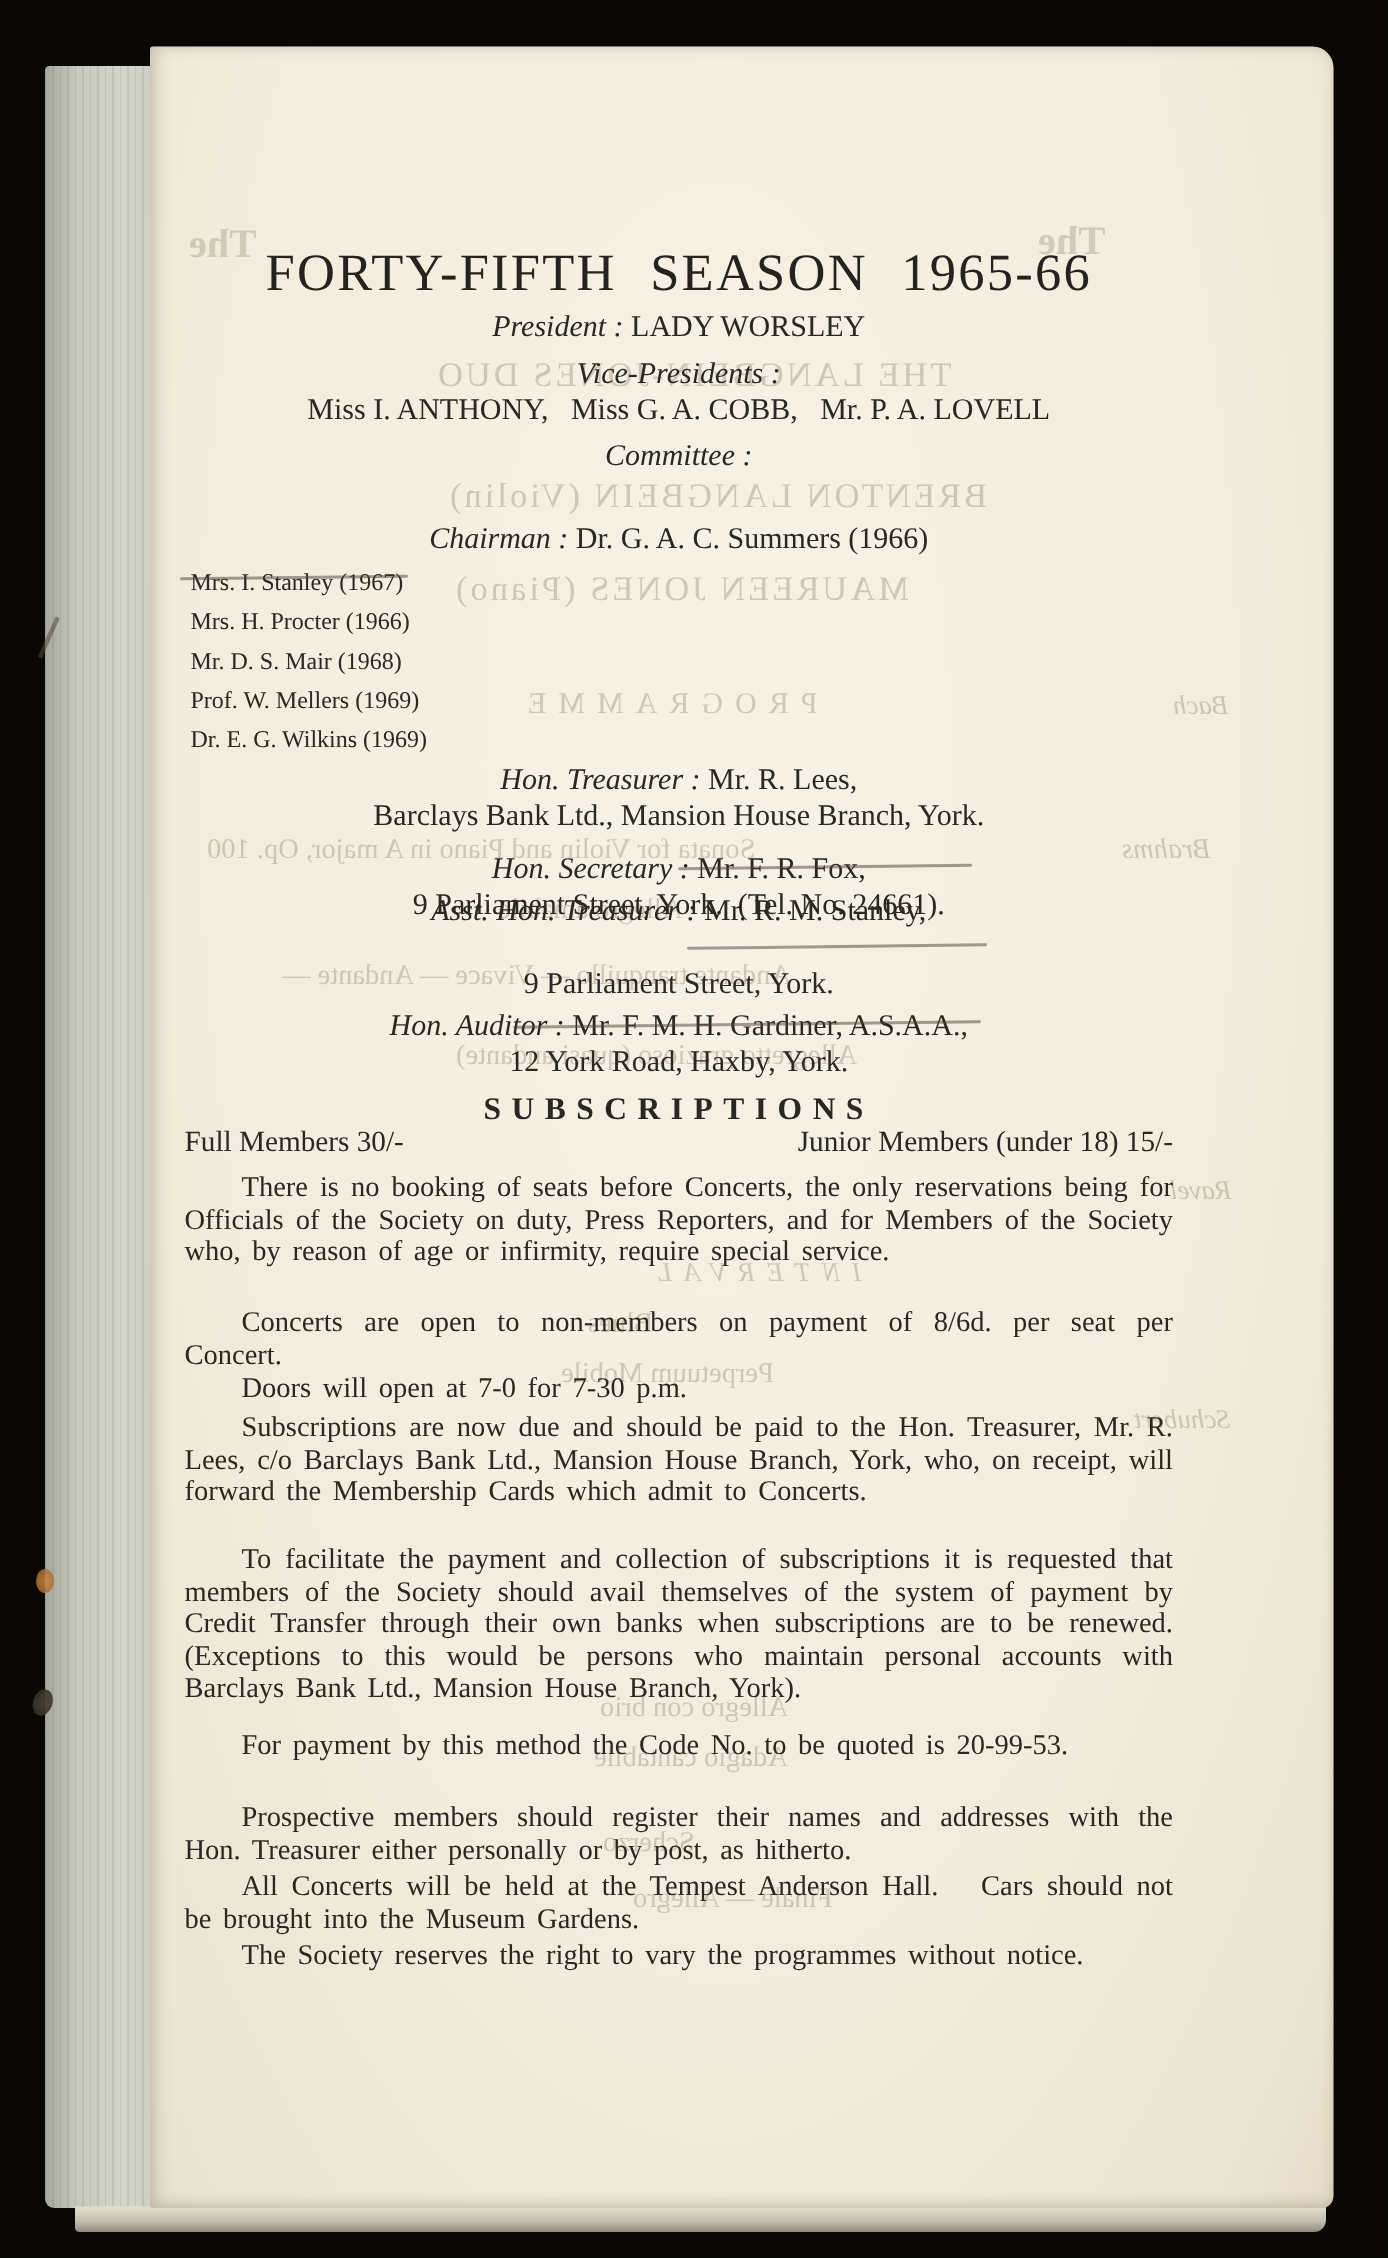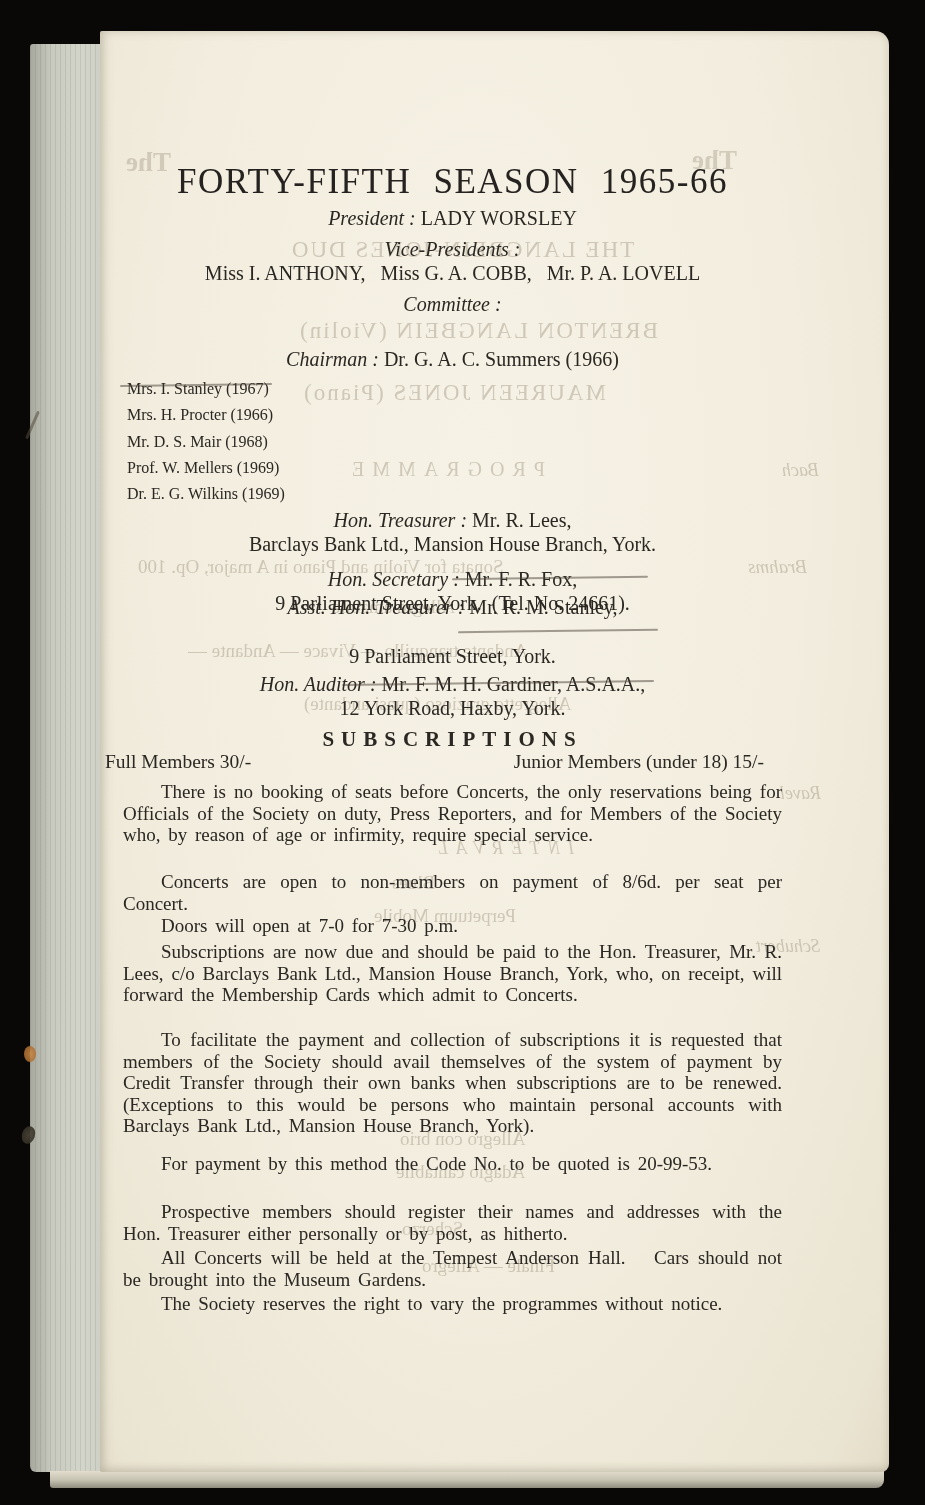--- a/index.html
+++ b/index.html
@@ -35,21 +35,21 @@
   .title{
     position:absolute;left:23px;width:659px;top:131px;text-align:center;
     font-size:35px;font-weight:normal;letter-spacing:1.5px;word-spacing:12px;
     color:#262220;white-space:nowrap;
   }
   .col{position:absolute;font-size:16px;line-height:26.3px;white-space:nowrap;}
   .subs-head{
     position:absolute;left:23px;width:659px;top:696px;text-align:center;
     font-size:21px;font-weight:bold;letter-spacing:7px;white-space:nowrap;
   }
-  .members{position:absolute;left:5px;width:659px;top:720px;display:flex;justify-content:space-between;font-size:19.5px;}
+  .members{position:absolute;left:23px;width:659px;top:720px;display:flex;justify-content:space-between;font-size:19.5px;}
   .para{
     position:absolute;left:23px;width:659px;
     font-size:19px;line-height:21.5px;word-spacing:3px;
     text-align:justify;text-indent:38px;margin:0;
   }
   .nojust{text-align:left;}
   b{font-weight:normal;}
   
   .g{
     position:absolute;transform:scaleX(-1);white-space:nowrap;pointer-events:none;

